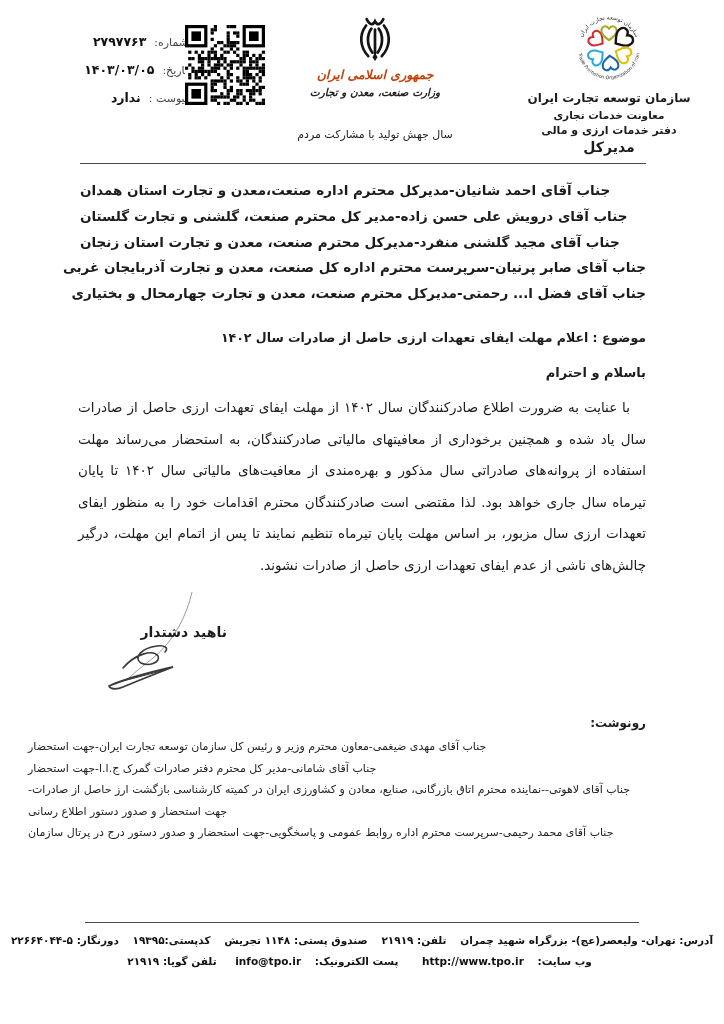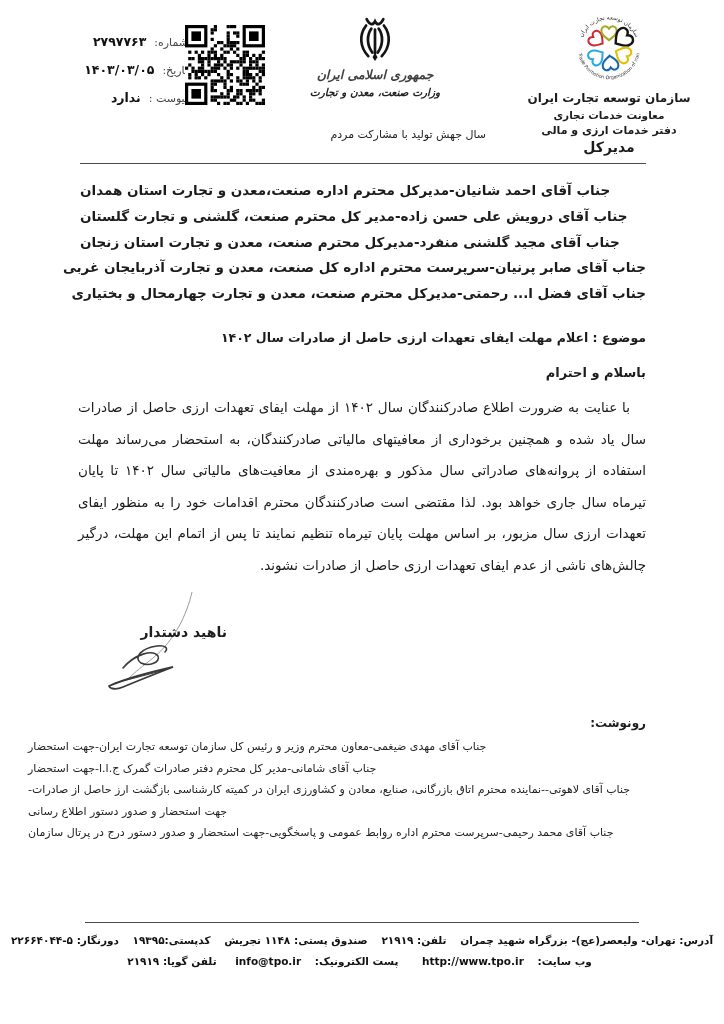--- a/index.html
+++ b/index.html
@@ -11,23 +11,23 @@
   }
   
   .meta-block { position:absolute; top:34px; left:38px; width:150px; font-size:11px; color:#333; }
   .meta-row { display:flex; justify-content:flex-start; align-items:baseline; margin-bottom:13px; }
   .meta-row .lbl { color:#444; margin-left:8px; white-space:nowrap; }
   .meta-row .val { font-weight:bold; font-size:12.5px; color:#111; white-space:nowrap; }
   .qr { position:absolute; top:25px; left:185px; width:80px; height:80px; }
 
   .emblem-block { position:absolute; top:14px; left:300px; width:150px; text-align:center; }
   .emblem-block svg { display:block; margin:0 auto 2px auto; }
-  .country-line { font-size:12.5px; font-weight:bold; font-style:italic; color:#404040; line-height:18px; }
+  .country-line { font-size:12.5px; font-weight:bold; font-style:italic; color:#c2410c; line-height:18px; }
   .ministry-line { font-size:10.5px; font-weight:bold; font-style:italic; color:#222; line-height:16px; }
-  .slogan { position:absolute; top:128px; left:276px; width:210px; text-align:right; font-size:11px; color:#222; }
+  .slogan { position:absolute; top:128px; left:270px; width:210px; text-align:center; font-size:11px; color:#222; }
 
   .org-block { position:absolute; top:6px; right:30px; width:170px; text-align:center; }
   .org-block svg { display:block; margin:0 auto; }
   .org-l1 { font-size:12px; font-weight:bold; line-height:17px; }
   .org-l2 { font-size:10.5px; font-weight:bold; line-height:16px; }
   .org-l3 { font-size:11px; font-weight:bold; line-height:16px; }
   .org-l4 { font-size:14px; font-weight:bold; line-height:16px; }
 
   .hr-top { position:absolute; top:163px; right:78px; left:80px; border-top:1.5px solid #4a4a4a; }
   .hr-bottom { position:absolute; top:922px; right:85px; left:85px; border-top:1.2px solid #4a4a4a; }

